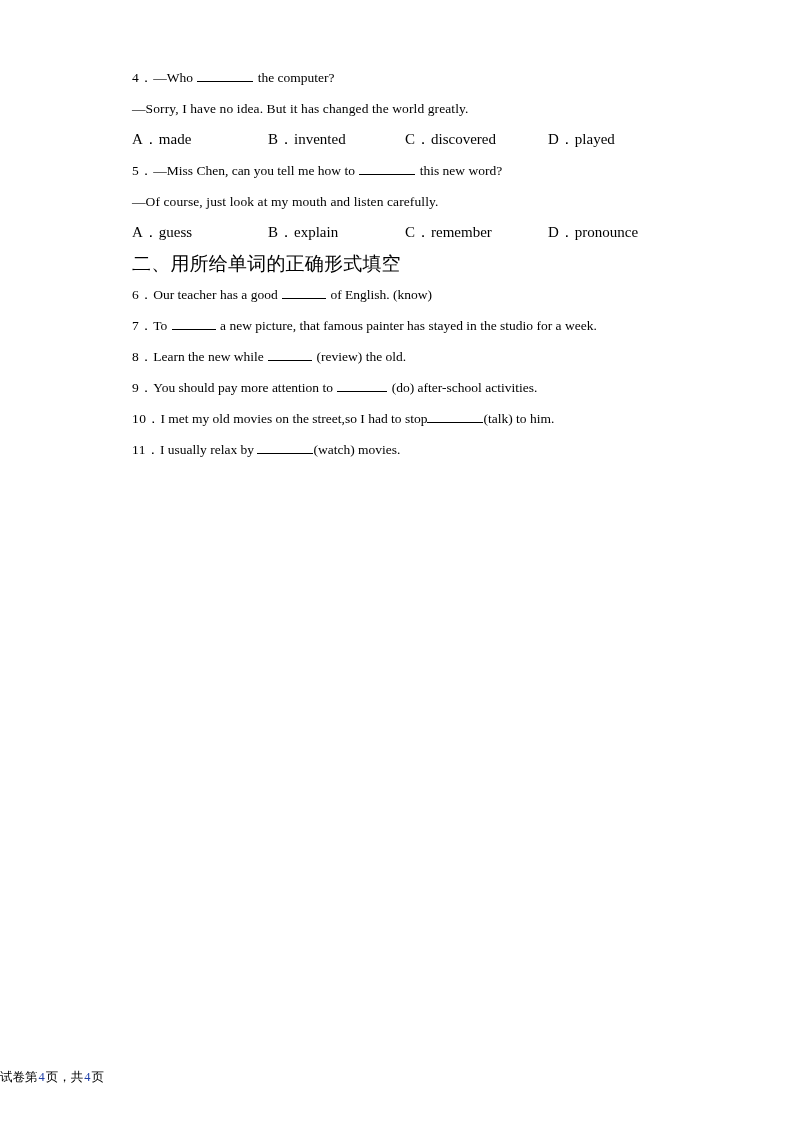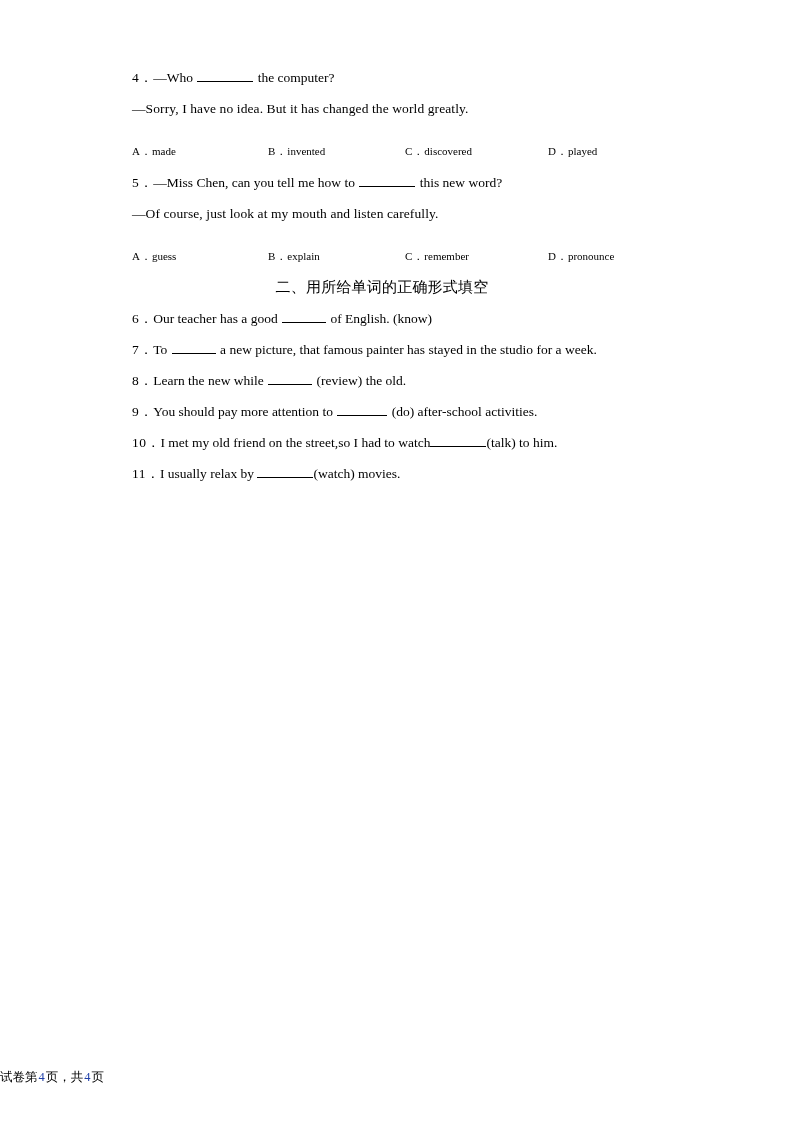--- a/index.html
+++ b/index.html
@@ -51,44 +51,42 @@
   
   .qnum {
     letter-spacing: 0.5px;
   }
 
   
   .options {
     position: relative;
     height: 31px;
     line-height: 31px;
-    font-size: 11px;
-    margin-top: 12px;
+    font-size: 15px;
   }
   .opt {
     position: absolute;
     top: 0;
     white-space: nowrap;
   }
   .opt .lab {
     letter-spacing: 0.5px;
   }
   .opt-a { left: 0px; }
   .opt-b { left: 136px; }
   .opt-c { left: 273px; }
   .opt-d { left: 416px; }
 
   
   .section-head {
     font-family: "DejaVu Sans", "Liberation Sans", sans-serif;
-    font-size: 15px;
+    font-size: 19px;
     line-height: 31px;
     letter-spacing: 0.2px;
     white-space: nowrap;
-    text-align: center;
   }
 
   
   .blank {
     display: inline-block;
     border-bottom: 1px solid #000;
     height: 0.88em;
     vertical-align: baseline;
     margin: 0 1px;
   }
@@ -149,21 +147,21 @@
     <div class="section-head">二、用所给单词的正确形式填空</div>
 
     <div class="stem"><span class="qnum">6．</span><span>Our teacher has a good </span><span class="blank blank-sm"></span><span> of English. (know)</span></div>
 
     <div class="stem"><span class="qnum">7．</span><span>To </span><span class="blank blank-sm"></span><span> a new picture, that famous painter has stayed in the studio for a week.</span></div>
 
     <div class="stem"><span class="qnum">8．</span><span>Learn the new while </span><span class="blank blank-sm"></span><span> (review) the old.</span></div>
 
     <div class="stem"><span class="qnum">9．</span><span>You should pay more attention to </span><span class="blank blank-md"></span><span> (do) after-school activities.</span></div>
 
-    <div class="stem"><span class="qnum">10．</span><span>I met my old friend on the street,so I had to watch</span><span class="blank blank-lg blank-tight"></span><span>(talk) to him.</span></div>
+    <div class="stem"><span class="qnum">10．</span><span>I met my old movies on the street,so I had to stop</span><span class="blank blank-lg blank-tight"></span><span>(talk) to him.</span></div>
 
     <div class="stem"><span class="qnum">11．</span><span>I usually relax by </span><span class="blank blank-lg blank-tight"></span><span>(watch) movies.</span></div>
 
   </div>
 
   <div class="footer"><span>试卷第</span><span class="num">4</span><span>页，共</span><span class="num">4</span><span>页</span></div>
 
 </div>
 
 </body></html>

